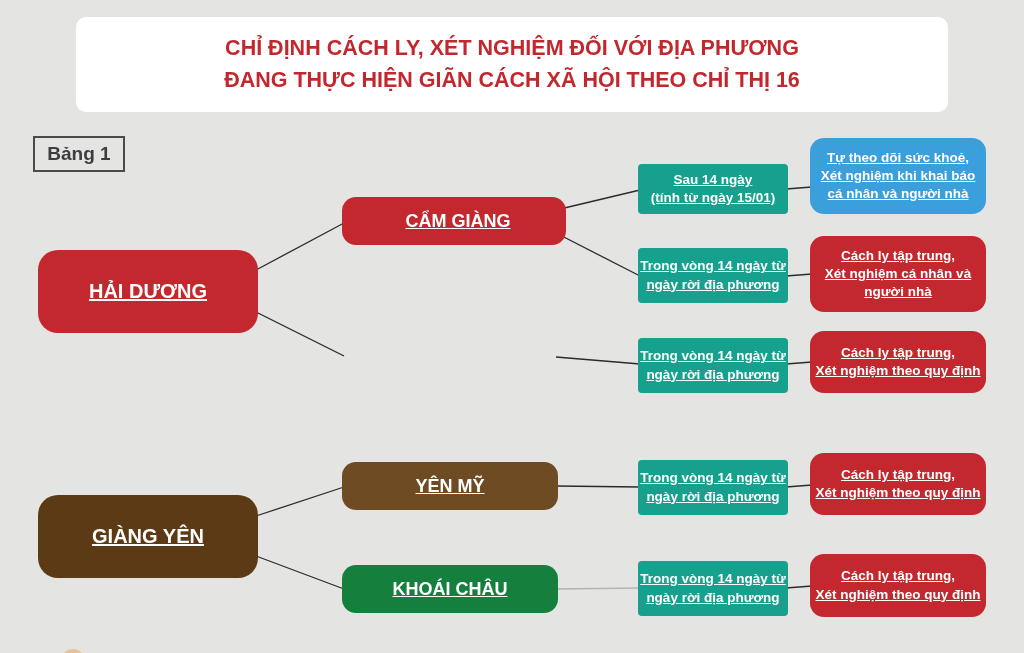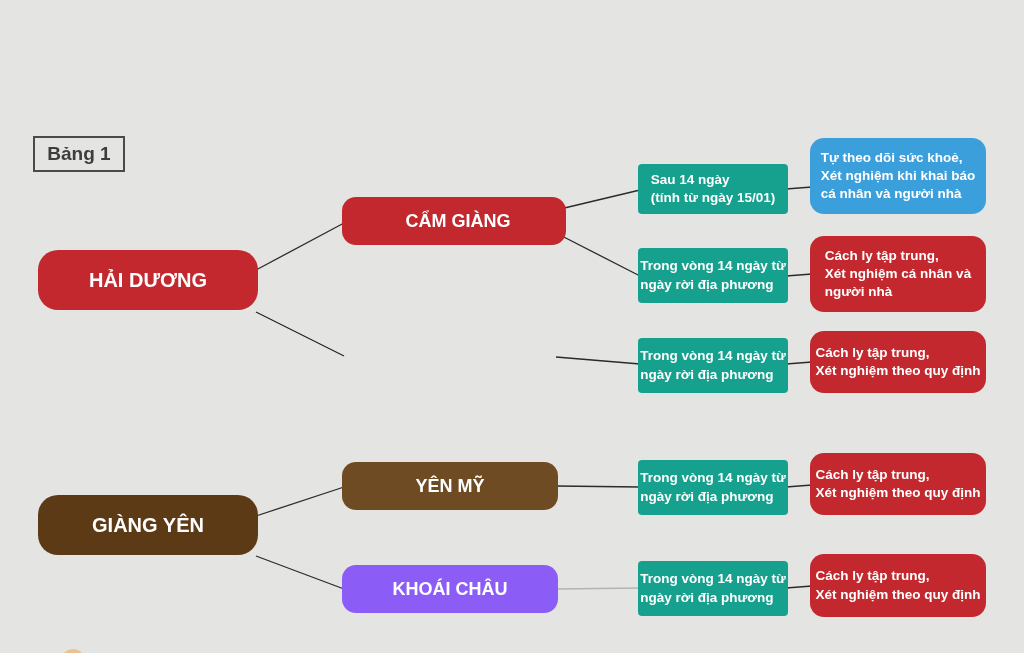--- a/index.html
+++ b/index.html
@@ -53,28 +53,29 @@
   .table-label-text {
     color: #3d3d3d;
     font-size: 19px;
     font-weight: bold;
   }
   .node {
     position: absolute;
     display: flex;
     align-items: center;
     justify-content: center;
-    text-align: left;
+    text-align: center;
     color: #ffffff;
     font-weight: bold;
     z-index: 2;
     white-space: pre-line;
+    text-decoration: underline;
   }
   .province {
-    width: 220px; height: 60px;
+    width: 220px; height: 83px;
     border-radius: 20px;
     font-size: 20px;
   }
   .district {
     width: 216px; height: 48px;
     border-radius: 14px;
     font-size: 18px;
   }
   .condition {
     left: 638px;
@@ -89,21 +90,21 @@
     width: 176px;
     border-radius: 14px;
     font-size: 13.5px;
     line-height: 1.35;
   }
   #hai-duong   { left: 38px;  top: 250px; background: #c2282e; }
   #hung-yen    { left: 38px;  top: 495px; background: #5d3a16; }
   #cam-giang   { left: 342px; top: 197px; background: #c2282e; padding-left: 8px; }
   #huyen-khac  { left: 342px; top: 333px; background: #c74a33; }
   #yen-my      { left: 342px; top: 462px; background: #6f4b23; }
-  #khoai-chau  { left: 342px; top: 565px; background: #8b5cf6; }
+  #khoai-chau  { left: 342px; top: 565px; background: #15803d; }
   #cond-1 { top: 164px; height: 50px; }
   #cond-2 { top: 248px; height: 55px; }
   #cond-3 { top: 338px; height: 55px; }
   #cond-4 { top: 460px; height: 55px; }
   #cond-5 { top: 561px; height: 55px; }
   #out-1 { top: 138px; height: 76px; background: #3b9fdc; }
   #out-2 { top: 236px; height: 76px; background: #c2282e; }
   #out-3 { top: 331px; height: 62px; background: #c2282e; }
   #out-4 { top: 453px; height: 62px; background: #c2282e; }
   #out-5 { top: 554px; height: 63px; background: #c2282e; }
@@ -127,20 +128,24 @@
     <line x1="256" y1="516" x2="344" y2="487" stroke="#2b2b2b" stroke-width="1.3"></line>
     <line x1="256" y1="556" x2="344" y2="589" stroke="#2b2b2b" stroke-width="1.3"></line>
     <line x1="556" y1="486" x2="640" y2="487" stroke="#2b2b2b" stroke-width="1.3"></line>
     <line x1="786" y1="487" x2="812" y2="485" stroke="#2b2b2b" stroke-width="1.3"></line>
     <line x1="556" y1="589" x2="640" y2="588" stroke="#b3b3b2" stroke-width="1.6"></line>
     <line x1="786" y1="588" x2="812" y2="586" stroke="#2b2b2b" stroke-width="1.3"></line>
 
     <ellipse cx="73" cy="658" rx="11" ry="9" fill="#f0a452" opacity="0.55"></ellipse>
   </svg>
 
+  <div class="title-card">
+    <div class="title-text">CHỈ ĐỊNH CÁCH LY, XÉT NGHIỆM ĐỐI VỚI ĐỊA PHƯƠNG
+ĐANG THỰC HIỆN GIÃN CÁCH XÃ HỘI THEO CHỈ THỊ 16</div>
+  </div>
 
   <div class="table-label-box">
     <span class="table-label-text">Bảng 1</span>
   </div>
 
   <div class="node province" id="hai-duong">HẢI DƯƠNG</div>
   <div class="node province" id="hung-yen">GIÀNG YÊN</div>
 
   <div class="node district" id="cam-giang">CẨM GIÀNG</div>
   <div class="node district" id="yen-my">YÊN MỸ</div>

